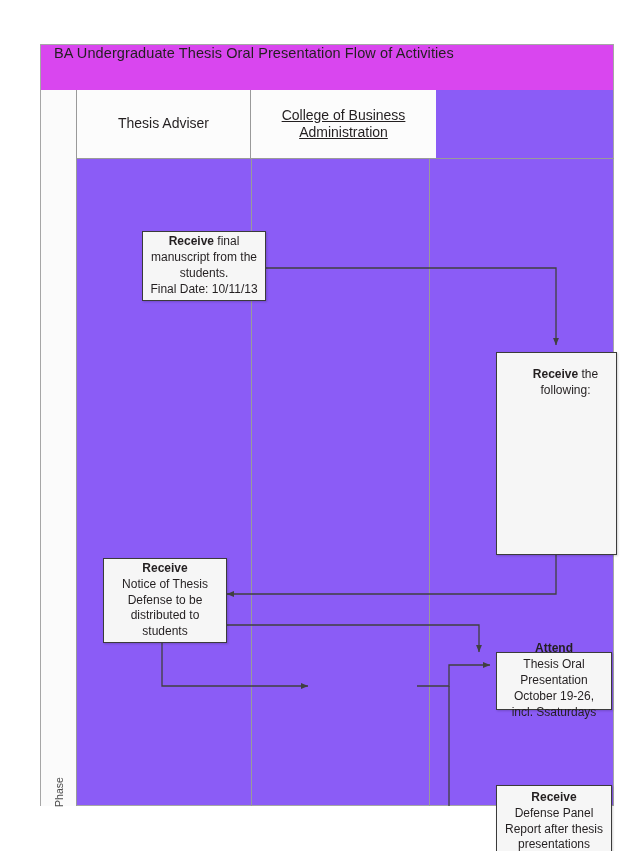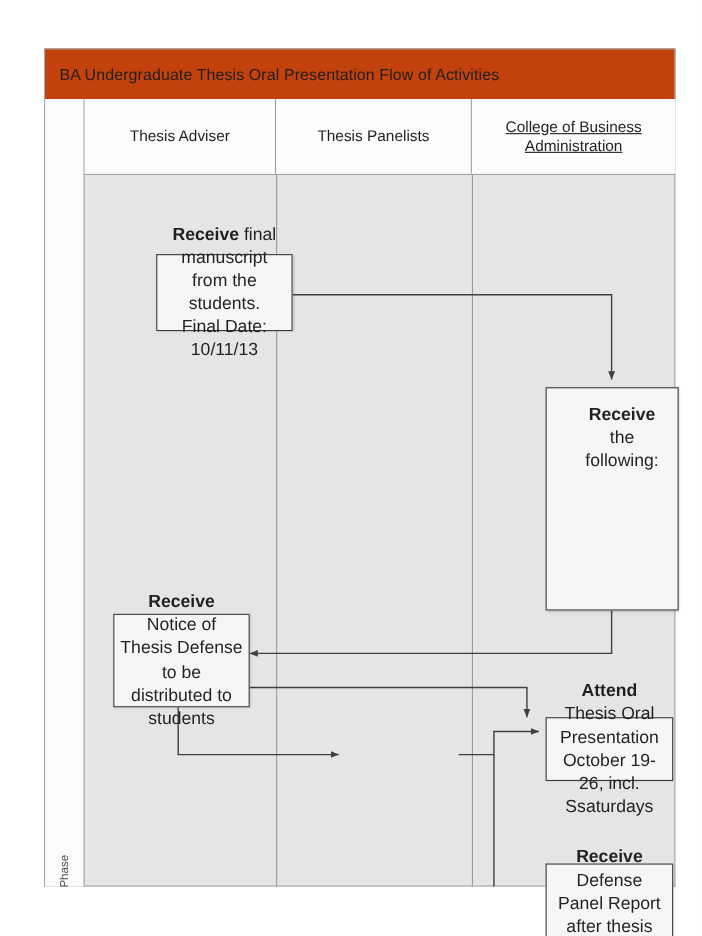--- a/index.html
+++ b/index.html
@@ -26,42 +26,41 @@
   }
 
   .title-bar {
     position: absolute;
     left: 0;
     top: 0;
     width: 574px;
     height: 50px;
     box-sizing: border-box;
     border: 1px solid #a6a6a6;
-    background: #c2410c;
-    display: flex;
-    align-items: center;
+    background: #d946ef;
+    display: flex;
   }
   .title-bar .title-text {
     padding-left: 13px;
     font-size: 14.5px;
     letter-spacing: 0.1px;
     color: #231f20;
   }
 
   
   .pool {
     position: absolute;
     left: 0;
     top: 46px;
     width: 574px;
     height: 716px;
     box-sizing: border-box;
     border: 1px solid #a6a6a6;
     border-top: none;
-    background: #e5e5e5;
+    background: #8b5cf6;
   }
 
   .phase-col {
     position: absolute;
     left: 0;
     top: 0;
     width: 36px;
     height: 716px;
     box-sizing: border-box;
     border-right: 1px solid #9a9a9a;
@@ -134,21 +133,21 @@
 
   .node {
     position: absolute;
     box-sizing: border-box;
     border: 1px solid #3b3b3b;
     background: #f6f6f6;
     box-shadow: 1px 1px 2px rgba(0,0,0,0.18);
     display: flex;
     align-items: center;
     justify-content: center;
-    font-size: 16px;
+    font-size: 12px;
     line-height: 1.32;
     text-align: center;
     color: #231f20;
     padding: 3px 5px;
   }
   .node .inner { width: 100%; }
 
   
   .node.listnode {
     align-items: flex-start;
@@ -192,21 +191,20 @@
   </div>
 
   <div class="pool">
 
     <div class="phase-col">
       <div class="phase-label">Phase</div>
     </div>
 
     <div class="lane-headers">
       <div class="lane-head h1">Thesis Adviser</div>
-      <div class="lane-head h2">Thesis Panelists</div>
       <div class="lane-head h3">College of Business Administration</div>
     </div>
 
     <div class="lane-divider d1"></div>
     <div class="lane-divider d2"></div>
 
     <div id="canvas">
 
       <svg id="wires" viewBox="0 0 537 647">
         <defs>

